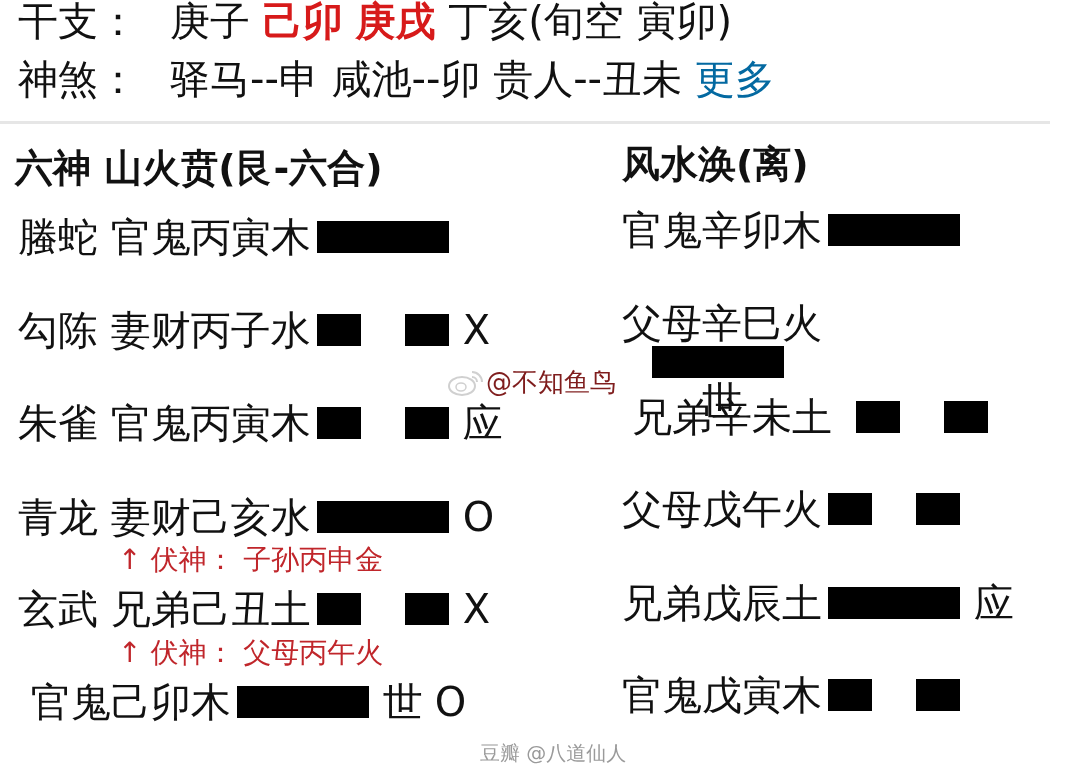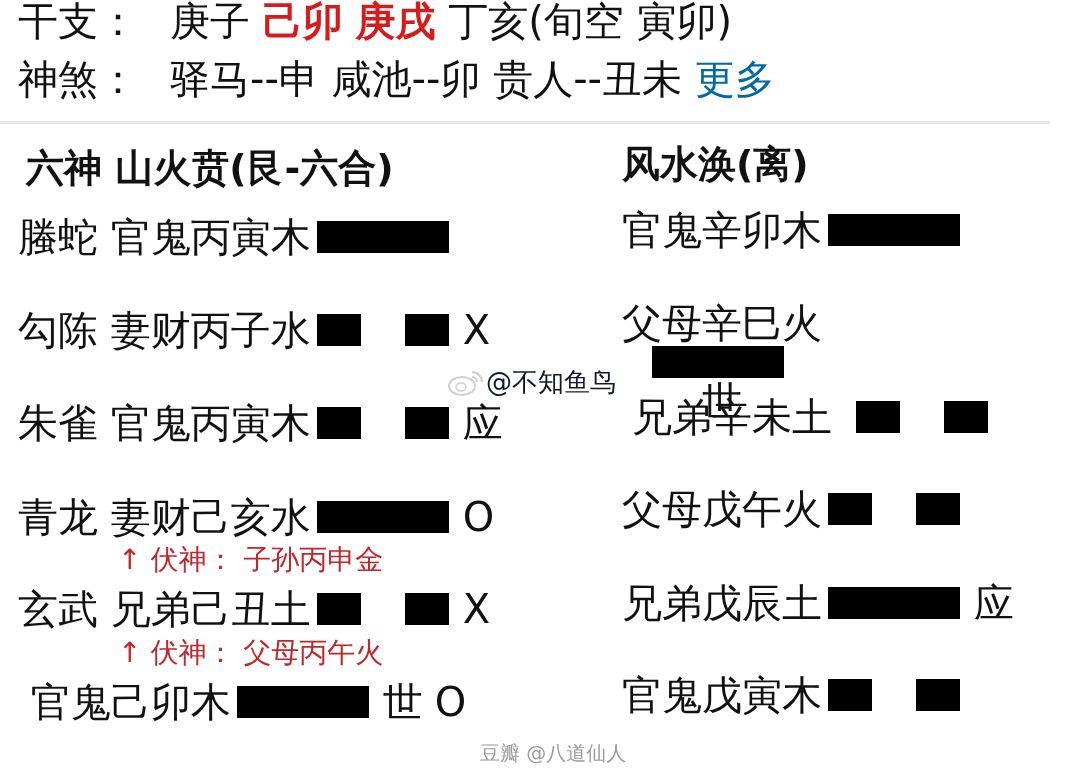--- a/index.html
+++ b/index.html
@@ -17,21 +17,21 @@
   .col-header { font-size: 38px; font-weight: bold; line-height: 44px; }
   .yao-row { font-size: 40px; line-height: 46px; display: flex; align-items: center; }
   .yao-text { display: inline-block; }
   .line-box { display: inline-block; width: 132px; height: 32px; position: relative; margin-left: 6px; margin-right: 14px; }
   .yang { position: absolute; left: 0; top: 0; width: 132px; height: 32px; background: #000; }
   .yin-l { position: absolute; left: 0; top: 0; width: 44px; height: 32px; background: #000; }
   .yin-r { position: absolute; left: 88px; top: 0; width: 44px; height: 32px; background: #000; }
   .mark { display: inline-block; min-width: 40px; }
   .mark2 { display: inline-block; margin-left: 12px; }
   .fushen { font-size: 28px; line-height: 32px; color: #c0262b; }
-  .wm-weibo { font-size: 26px; color: #0f172a; display: flex; align-items: center; }
+  .wm-weibo { font-size: 26px; color: #7f1d1d; display: flex; align-items: center; }
   .wm-douban { font-size: 20px; color: #9a9a9a; }
 </style>
 </head>
 <body>
 
 <div class="abs info-row" style="left:18px; top:-2px;">
   <span class="info-label">干支：</span><span>庚子</span>
   <span class="red-bold">己卯</span>
   <span class="red-bold">庚戌</span>
   <span>丁亥</span><span>(旬空 寅卯)</span>
@@ -39,21 +39,21 @@
 
 <div class="abs info-row" style="left:18px; top:56px;">
   <span class="info-label">神煞：</span><span>驿马--申</span>
   <span>咸池--卯</span>
   <span>贵人--丑未</span>
   <span class="blue-link">更多</span>
 </div>
 
 <div class="divider"></div>
 
-<div class="abs col-header" style="left:26px; top:146px;">六神 山火贲(艮-六合)</div>
+<div class="abs col-header" style="left:15px; top:146px;">六神 山火贲(艮-六合)</div>
 
 <div class="abs yao-row" style="left:18px; top:214px;justify-content:flex-end;">
   <span class="yao-text">螣蛇</span>&nbsp;<span class="yao-text">官鬼丙寅木</span>
   <span class="line-box">
       <span class="yang"></span>
     </span>
 </div>
 
 <div class="abs yao-row" style="left:18px; top:307px;">
   <span class="yao-text">勾陈</span>&nbsp;<span class="yao-text">妻财丙子水</span>

